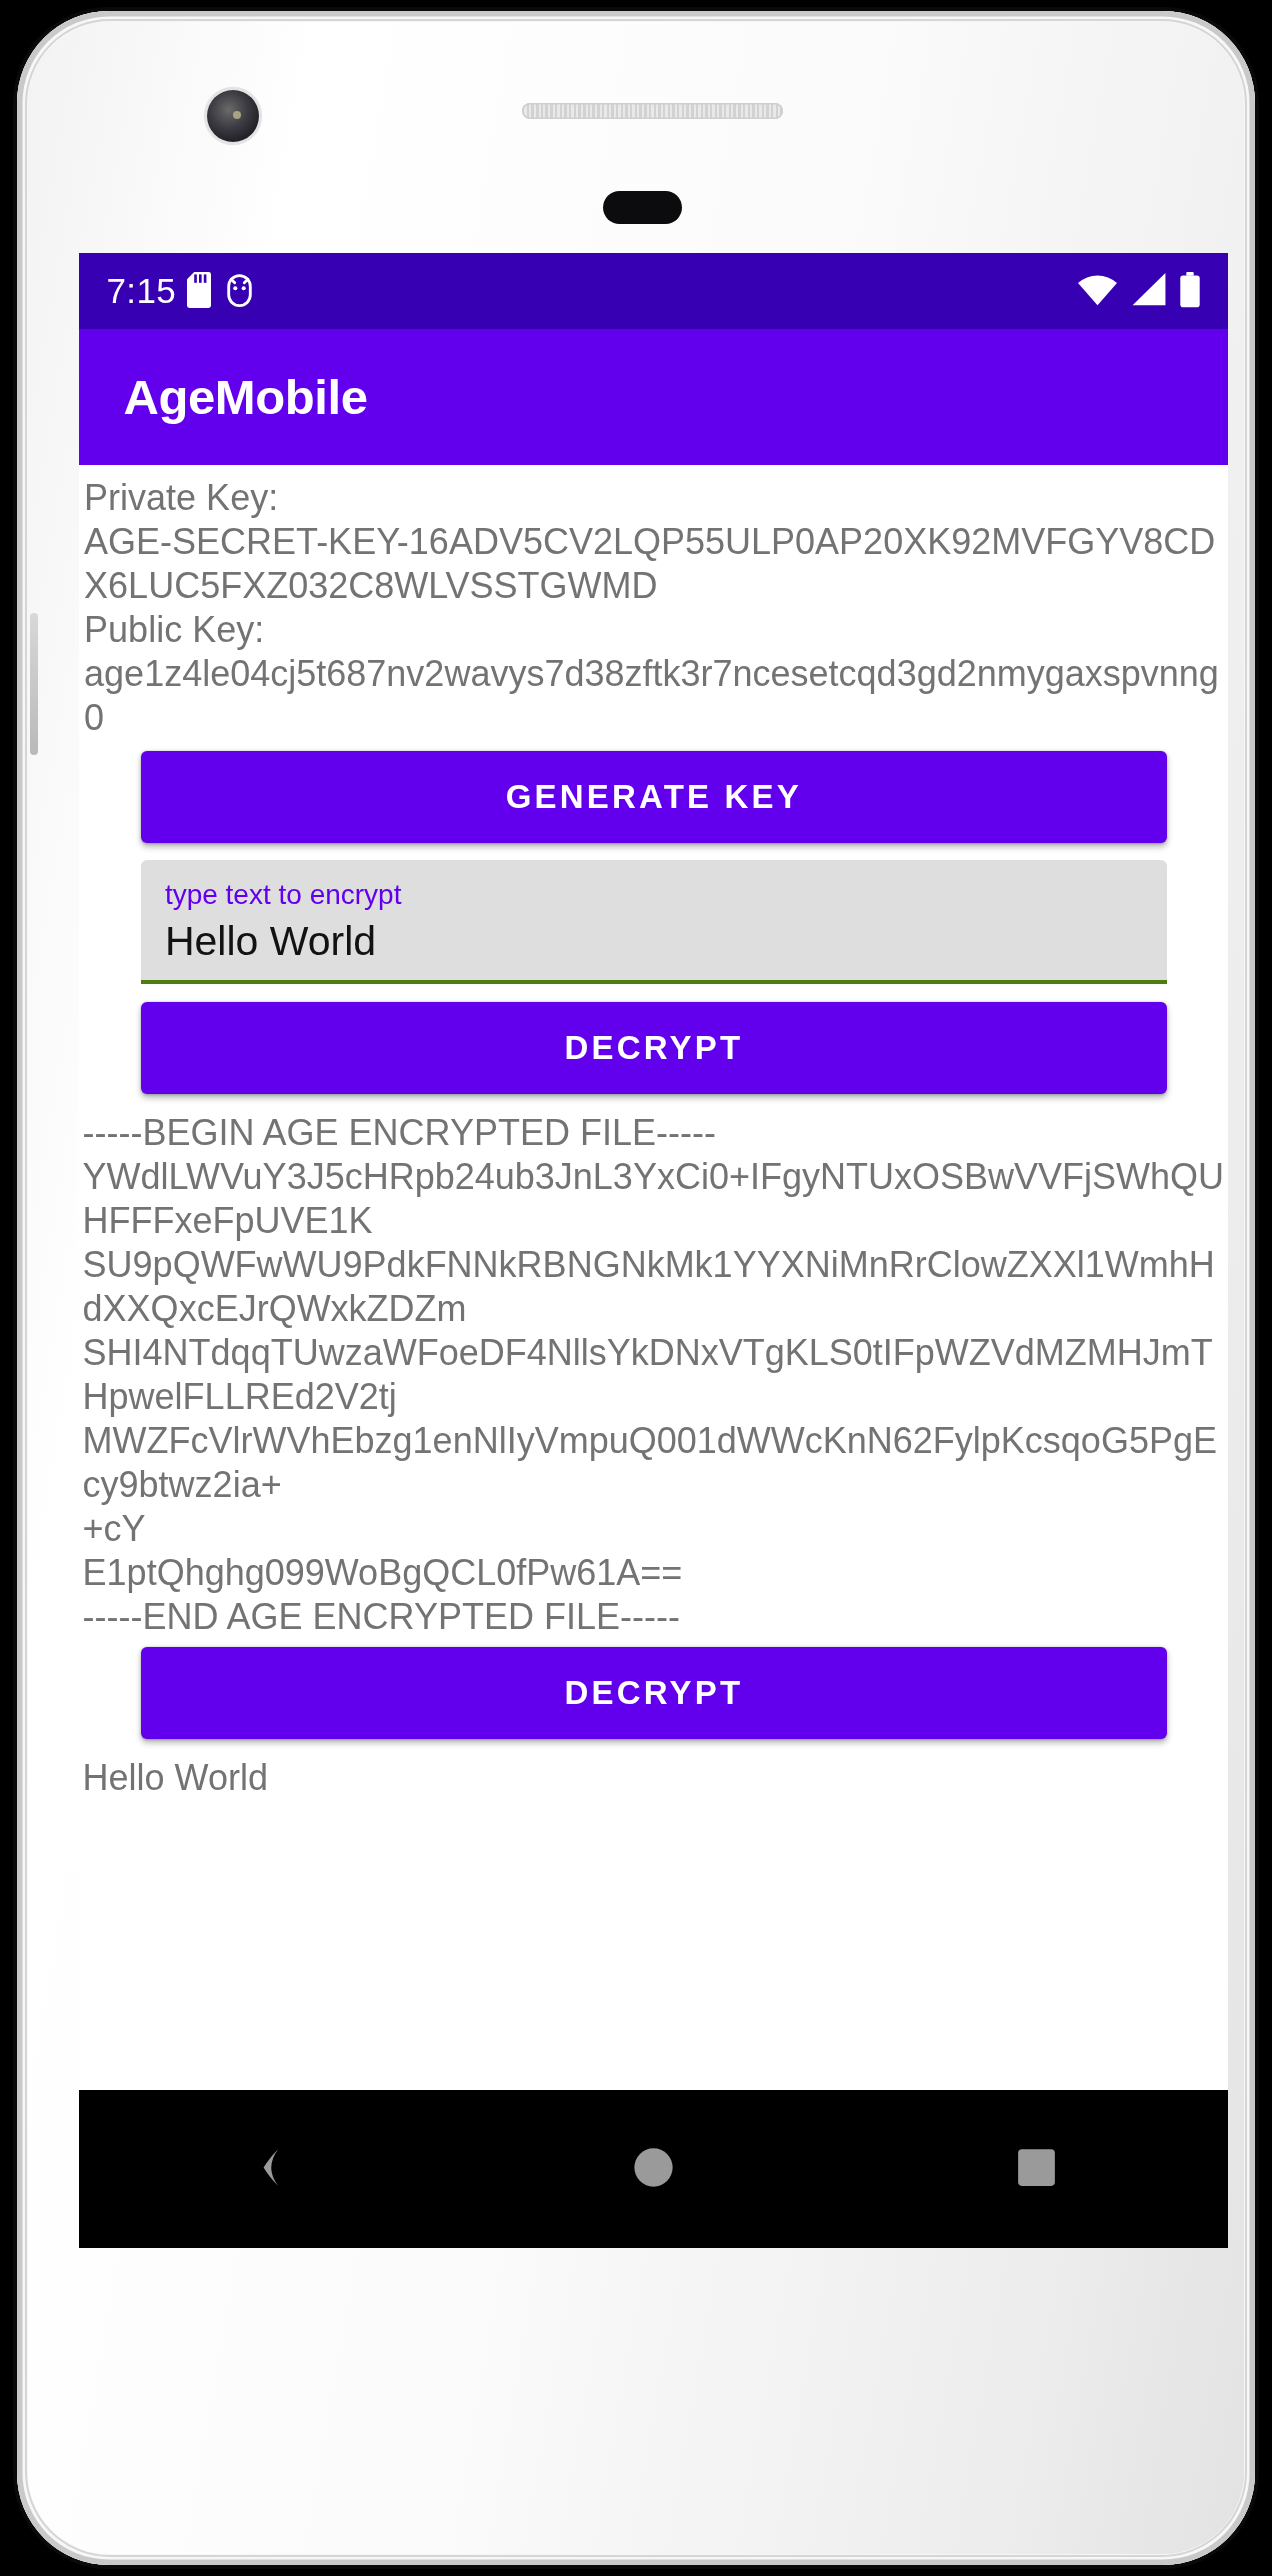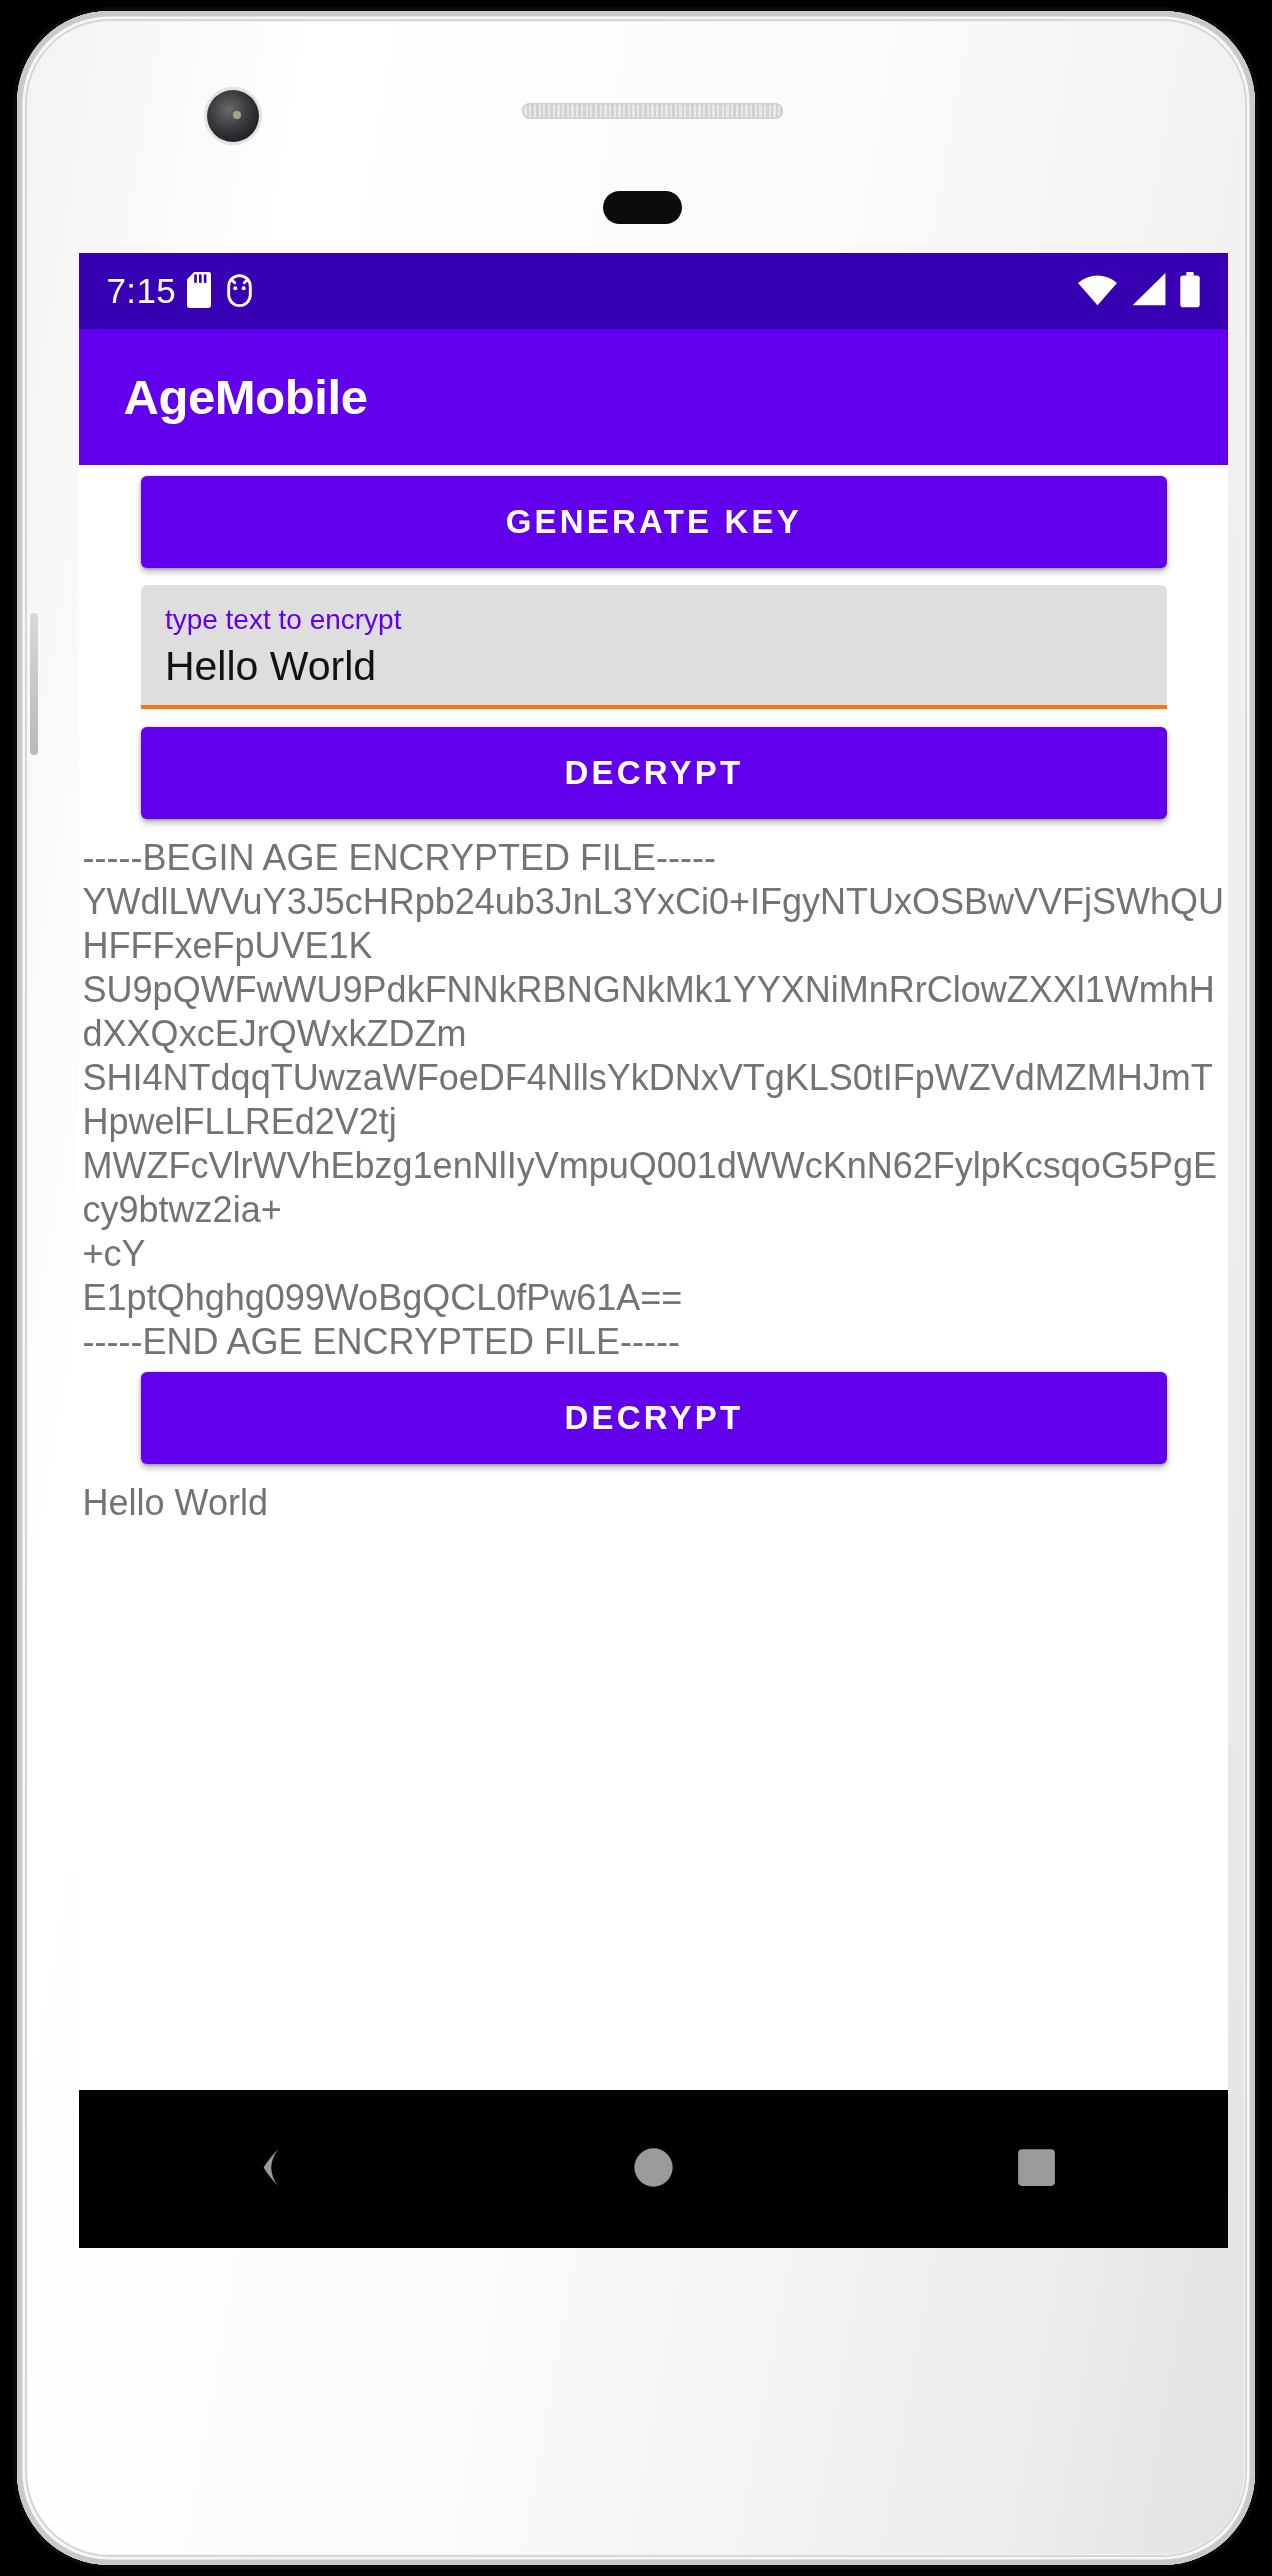--- a/index.html
+++ b/index.html
@@ -162,21 +162,21 @@
     font-family: "Liberation Sans", sans-serif;
     box-shadow: 0 3.2px 6.3px rgba(0,0,0,0.28), 0 0.8px 2.4px rgba(0,0,0,0.2);
     cursor: pointer;
   }
 
   #text-field {
     width: 1026px;
     margin: 0 auto 17.4px auto;
     background: #dedede;
     border-radius: 6.3px 6.3px 0 0;
-    border-bottom: 4px solid #f97316;
+    border-bottom: 4px solid #4d7c0f;
     padding: 17.4px 24px 14.2px 24px;
     box-sizing: border-box;
   }
   #text-field-label {
     color: #6200EE;
     font-size: 28px;
     line-height: 33px;
     display: block;
   }
   #text-field-value {
@@ -264,20 +264,24 @@
         </span>
       </div>
     </div>
 
     <div id="app-bar">
       <span id="app-title">AgeMobile</span>
     </div>
 
     <div id="app-content">
 
+      <div id="key-display" class="mono-text">Private Key:
+AGE-SECRET-KEY-16ADV5CV2LQP55ULP0AP20XK92MVFGYV8CDX6LUC5FXZ032C8WLVSSTGWMD
+Public Key:
+age1z4le04cj5t687nv2wavys7d38zftk3r7ncesetcqd3gd2nmygaxspvnng0</div>
 
       <button class="mdc-button">GENERATE KEY</button>
 
       <div id="text-field">
         <span id="text-field-label">type text to encrypt</span>
         <span id="text-field-value">Hello World</span>
       </div>
 
       <button class="mdc-button">DECRYPT</button>
 

